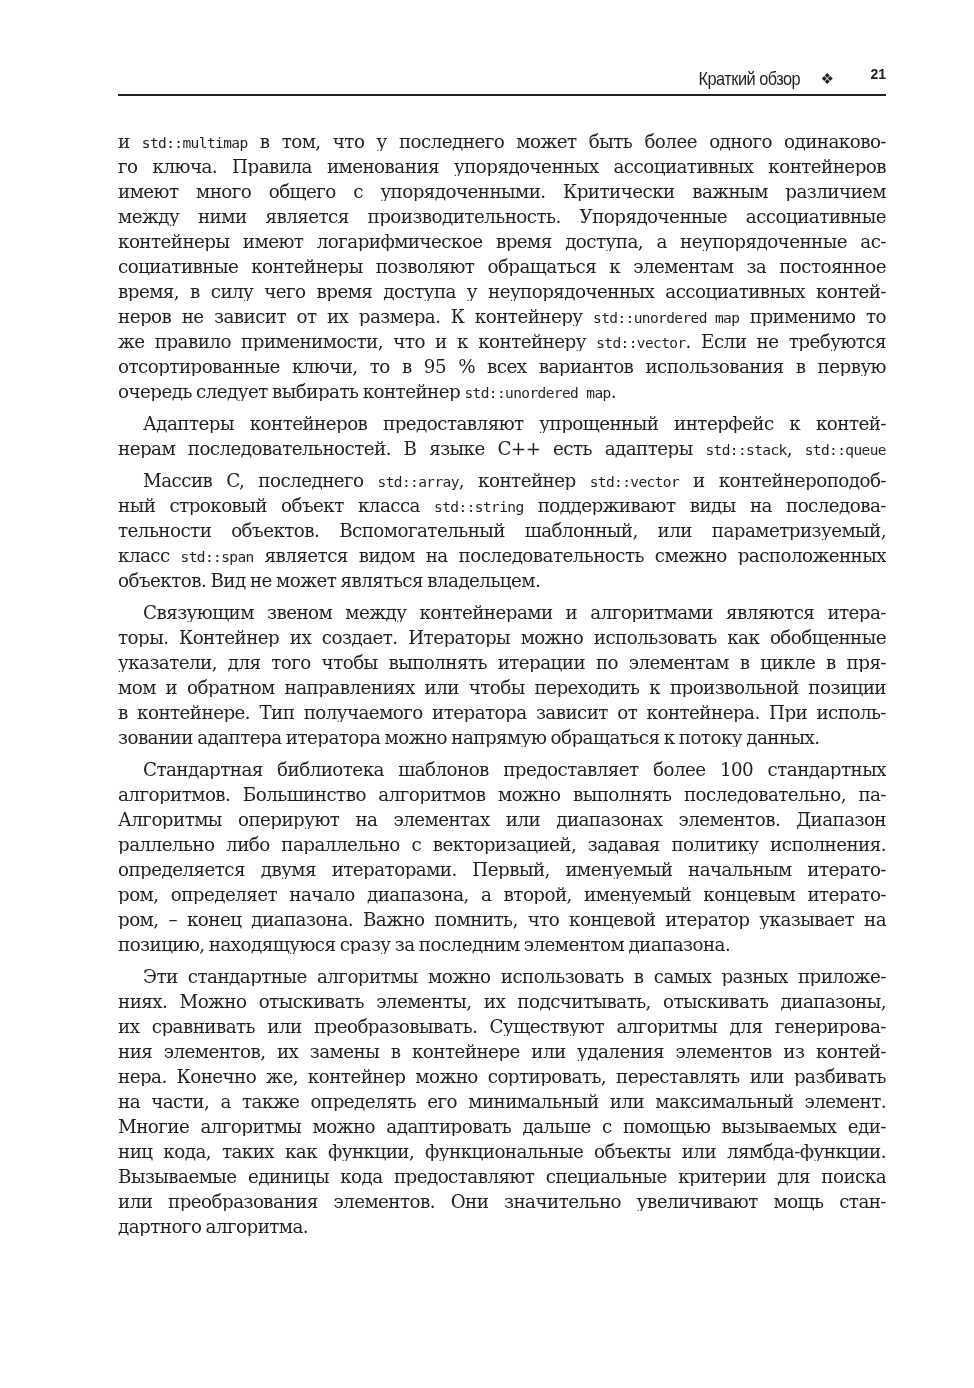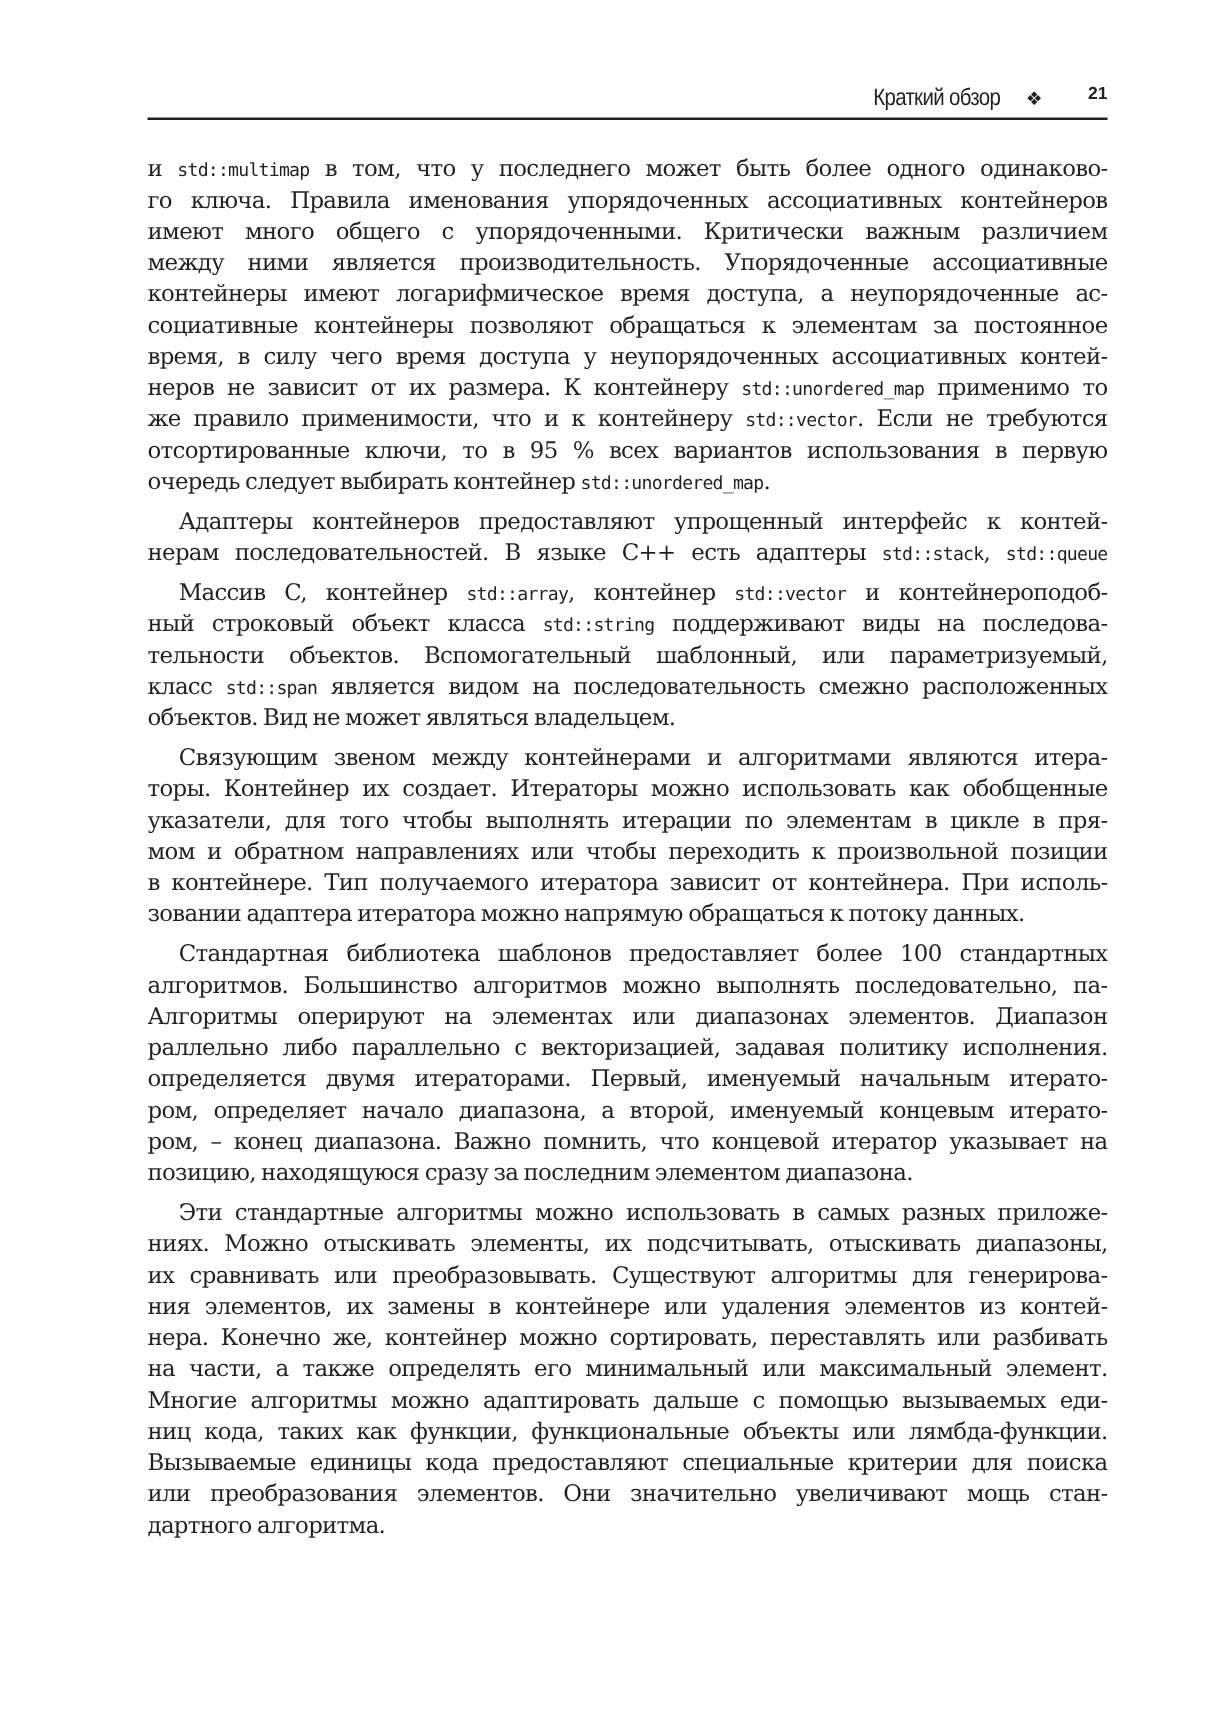--- a/index.html
+++ b/index.html
@@ -4,21 +4,21 @@
 <style>
   html, body { margin:0; padding:0; background:#ffffff; }
   body { width:974px; height:1388px; position:relative; overflow:hidden; color:#231f20; }
   .header { position:absolute; left:118px; top:62px; width:768px; height:34px; }
   .header .rule { position:absolute; left:0; right:0; bottom:0; height:2px; background:#231f20; }
   .header .section { position:absolute; right:86px; top:6px; font-family:"Liberation Sans", sans-serif; font-size:19px; letter-spacing:-0.6px; transform:scaleX(0.86); transform-origin:right center; }
   .header .orn { position:absolute; right:52px; top:8px; font-family:"DejaVu Sans", sans-serif; font-size:15px; }
   .header .pagenum { position:absolute; right:0; top:4px; font-family:"Liberation Sans", sans-serif; font-weight:bold; font-size:14px; }
   .body { position:absolute; left:118px; top:126px; width:768px; }
   .para { margin:0 0 7px 0; }
-  .line { display:block; height:25px; line-height:20px; font-family:"DejaVu Serif", serif; font-size:18.3px; text-align:justify; text-align-last:justify; white-space:nowrap; overflow:hidden; letter-spacing:-0.55px; word-spacing:-1px; }
+  .line { display:block; height:25px; line-height:32px; font-family:"DejaVu Serif", serif; font-size:18.3px; text-align:justify; text-align-last:justify; white-space:nowrap; overflow:hidden; letter-spacing:-0.55px; word-spacing:-1px; }
   .line.last { text-align-last:left; }
   .line.indent { padding-left:25px; }
   .line > span { display:inline; }
   code { font-family:"DejaVu Sans Mono", monospace; font-size:14.5px; letter-spacing:-0.6px; }
 </style>
 </head>
 <body>
 
 <div class="header">
   <span class="section">Краткий обзор</span>
@@ -39,21 +39,21 @@
       <span class="line"><span>неров не зависит от их размера. К контейнеру </span><code>std::unordered_map</code><span> применимо то</span></span>
       <span class="line"><span>же правило применимости, что и к контейнеру </span><code>std::vector</code><span>. Если не требуются</span></span>
       <span class="line"><span>отсортированные ключи, то в 95 % всех вариантов использования в первую</span></span>
       <span class="line last"><span>очередь следует выбирать контейнер </span><code>std::unordered_map</code><span>.</span></span>
     </div>
     <div class="para">
       <span class="line indent"><span>Адаптеры контейнеров предоставляют упрощенный интерфейс к контей-</span></span>
       <span class="line"><span>нерам последовательностей. В языке C++ есть адаптеры </span><code>std::stack</code><span>, </span><code>std::queue</code></span>
     </div>
     <div class="para">
-      <span class="line indent"><span>Массив C, контейнер </span><code>std::array</code><span>, контейнер </span><code>std::vector</code><span> и контейнероподоб-</span></span>
+      <span class="line indent"><span>Массив C, последнего </span><code>std::array</code><span>, контейнер </span><code>std::vector</code><span> и контейнероподоб-</span></span>
       <span class="line"><span>ный строковый объект класса </span><code>std::string</code><span> поддерживают виды на последова-</span></span>
       <span class="line"><span>тельности объектов. Вспомогательный шаблонный, или параметризуемый,</span></span>
       <span class="line"><span>класс </span><code>std::span</code><span> является видом на последовательность смежно расположенных</span></span>
       <span class="line last"><span>объектов. Вид не может являться владельцем.</span></span>
     </div>
     <div class="para">
       <span class="line indent"><span>Связующим звеном между контейнерами и алгоритмами являются итера-</span></span>
       <span class="line"><span>торы. Контейнер их создает. Итераторы можно использовать как обобщенные</span></span>
       <span class="line"><span>указатели, для того чтобы выполнять итерации по элементам в цикле в пря-</span></span>
       <span class="line"><span>мом и обратном направлениях или чтобы переходить к произвольной позиции</span></span>

